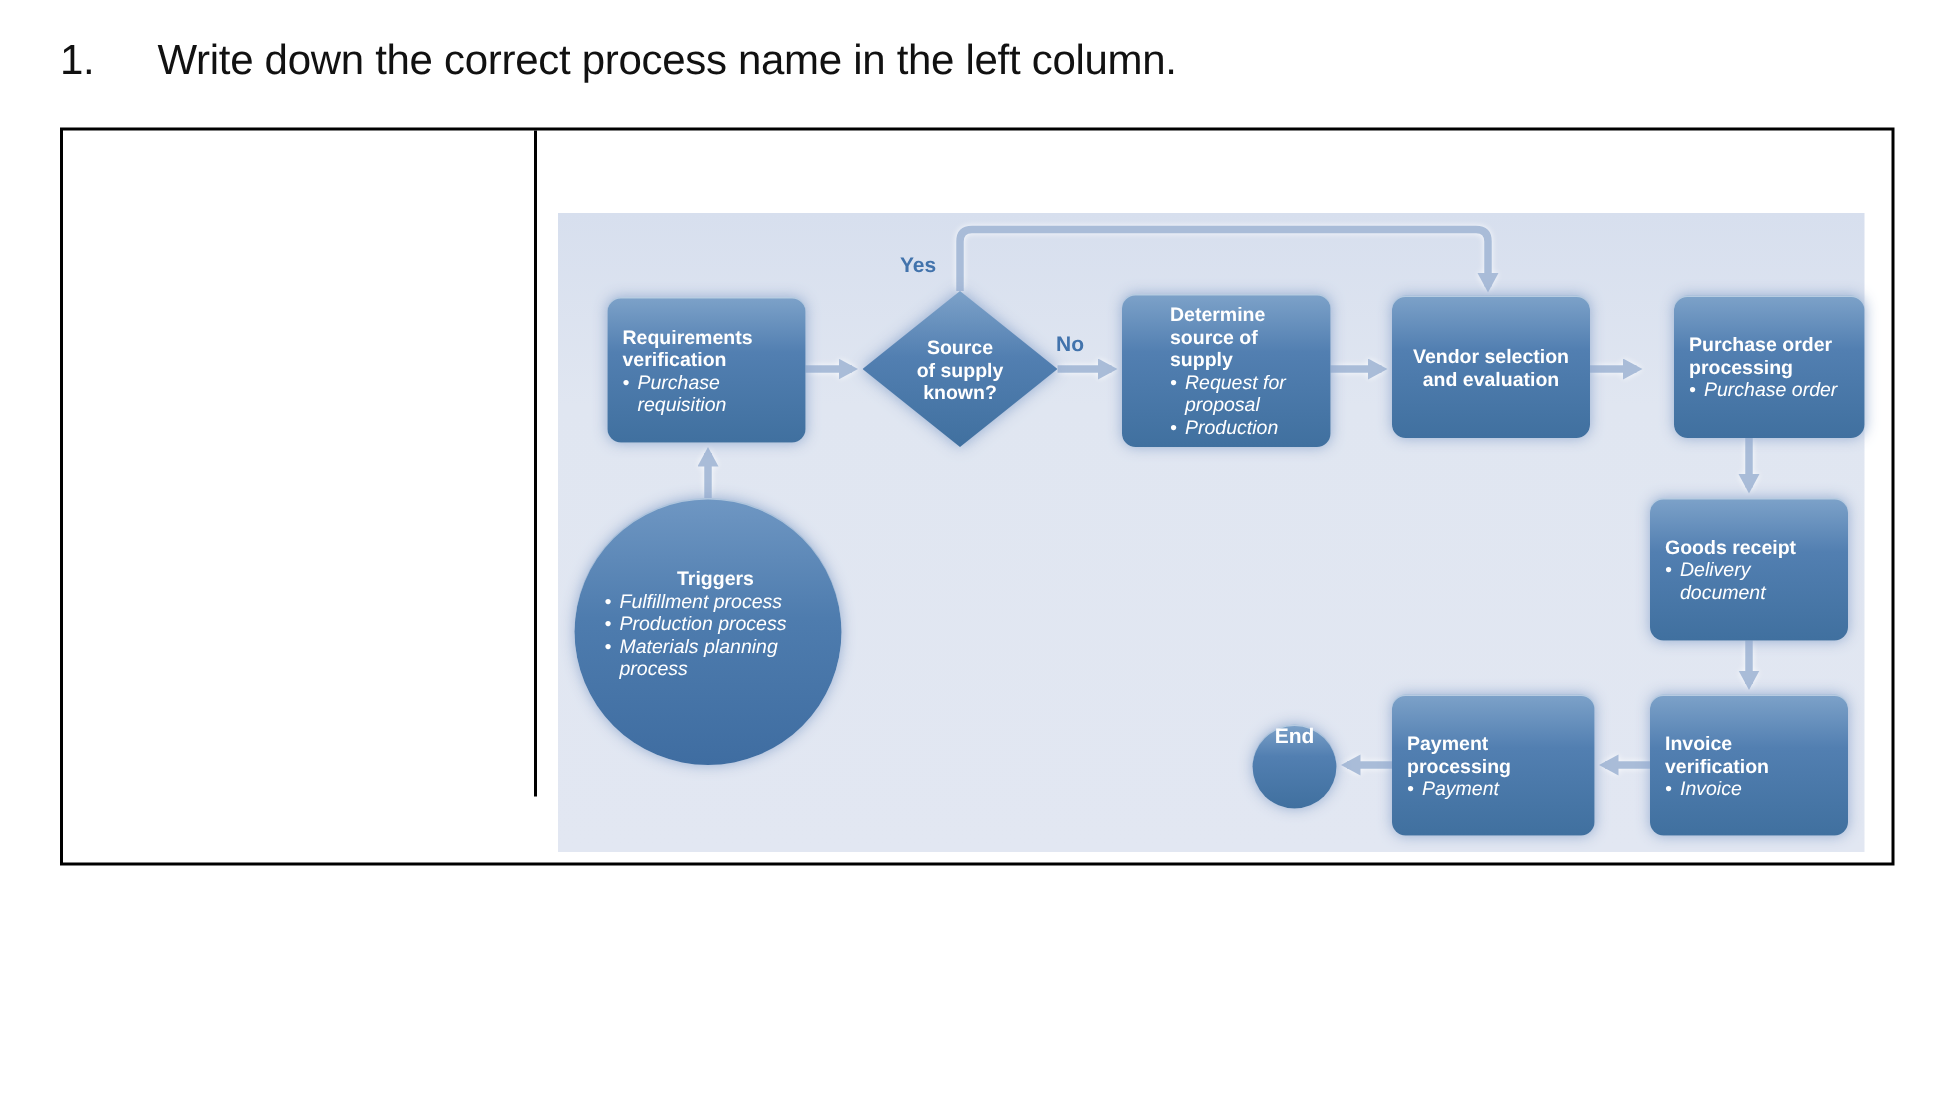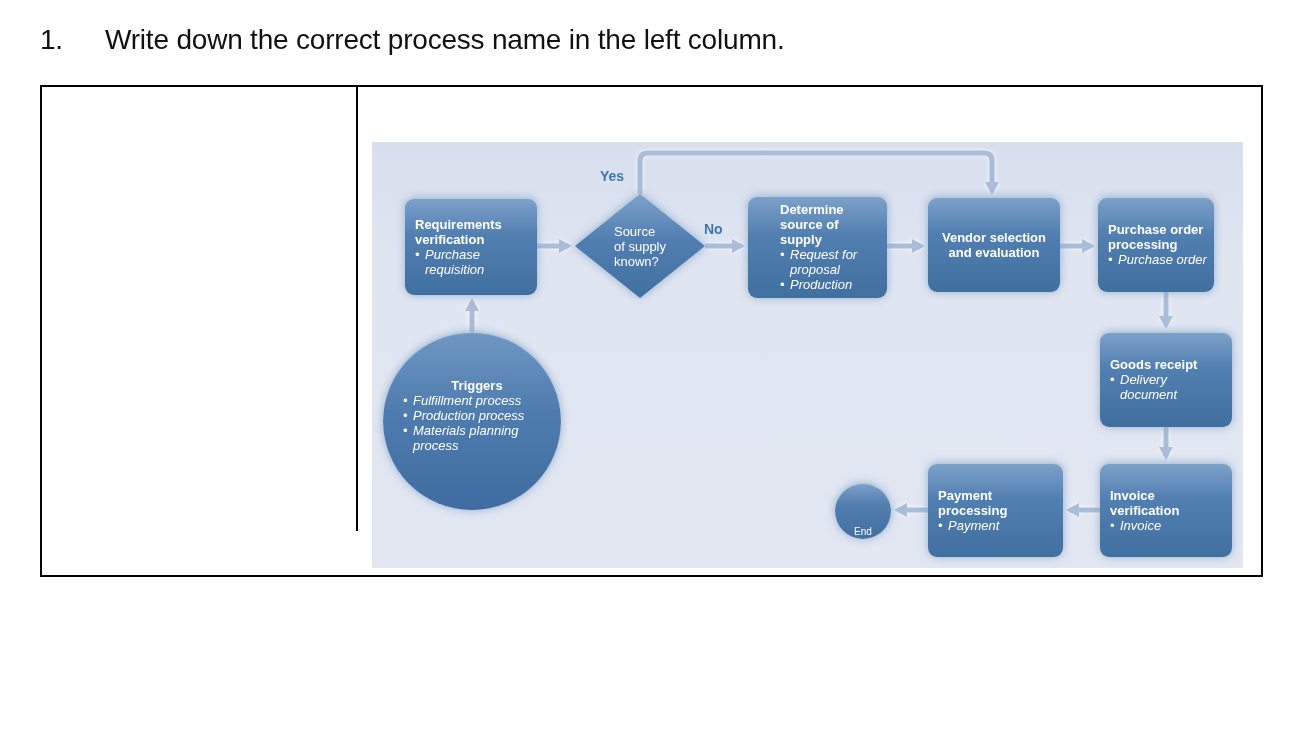--- a/index.html
+++ b/index.html
@@ -43,43 +43,43 @@
 
   .centered { align-items:center; text-align:center; padding:6px; }
 
   
   .diamond-wrap { position:absolute; left:203px; top:52px; width:130px; height:104px;
                   filter:drop-shadow(0 0 5px rgba(137,163,203,.9)); }
   .diamond { width:100%; height:100%;
              clip-path:polygon(50% 0,100% 50%,50% 100%,0 50%);
              background:linear-gradient(180deg,#7da2c9 0%,#527fb1 42%,#40709f 100%);
              display:flex; align-items:center; justify-content:center;
-             color:#fff; font-weight:normal; font-size:13px; line-height:15px;
-             }
+             color:#fff; font-weight:bold; font-size:13px; line-height:15px;
+             text-align:center; }
   .diamond .title span { display:block; }
 
   
   .circle { border-radius:50%; }
   .node-end { left:463px; top:341px; width:56px; height:56px;
-              align-items:center; justify-content:flex-end; text-align:center;
-              padding:0; font-weight:normal; font-size:10px; }
+              align-items:center; justify-content:flex-start; text-align:center;
+              padding:0; font-weight:bold; font-size:14px; }
   .node-triggers { left:11px; top:190px; width:178px; height:178px;
                    padding:0 10px 12px 20px;
                    background:linear-gradient(180deg,#6f97c3 0%,#4e7cae 45%,#3f6da1 100%);align-items:center; }
 
   
   .edge-label { position:absolute; color:#4273ac; font-weight:bold; font-size:14px; }
   .lbl-yes { left:228px; top:26px;text-align:right; }
   .lbl-no  { left:332px; top:79px; }
 
   
   .node-req       { left:33px;  top:56px;  width:132px; height:97px; }
   .node-determine { left:376px; top:54px;  width:139px; height:102px;padding-left:32px; }
   .node-vendor    { left:556px; top:55px;  width:132px; height:95px; }
-  .node-po        { left:726px; top:55px;  width:116px; height:95px; }
+  .node-po        { left:744px; top:55px;  width:127px; height:95px; }
   .node-goods     { left:728px; top:190px; width:132px; height:95px; }
   .node-invoice   { left:728px; top:321px; width:132px; height:94px; }
   .node-payment   { left:556px; top:321px; width:135px; height:94px; }
 </style>
 </head>
 <body>
 
 <div class="question">
   <span class="q-num">1.</span>
   <span>Write down the correct process name in the left column.</span>

